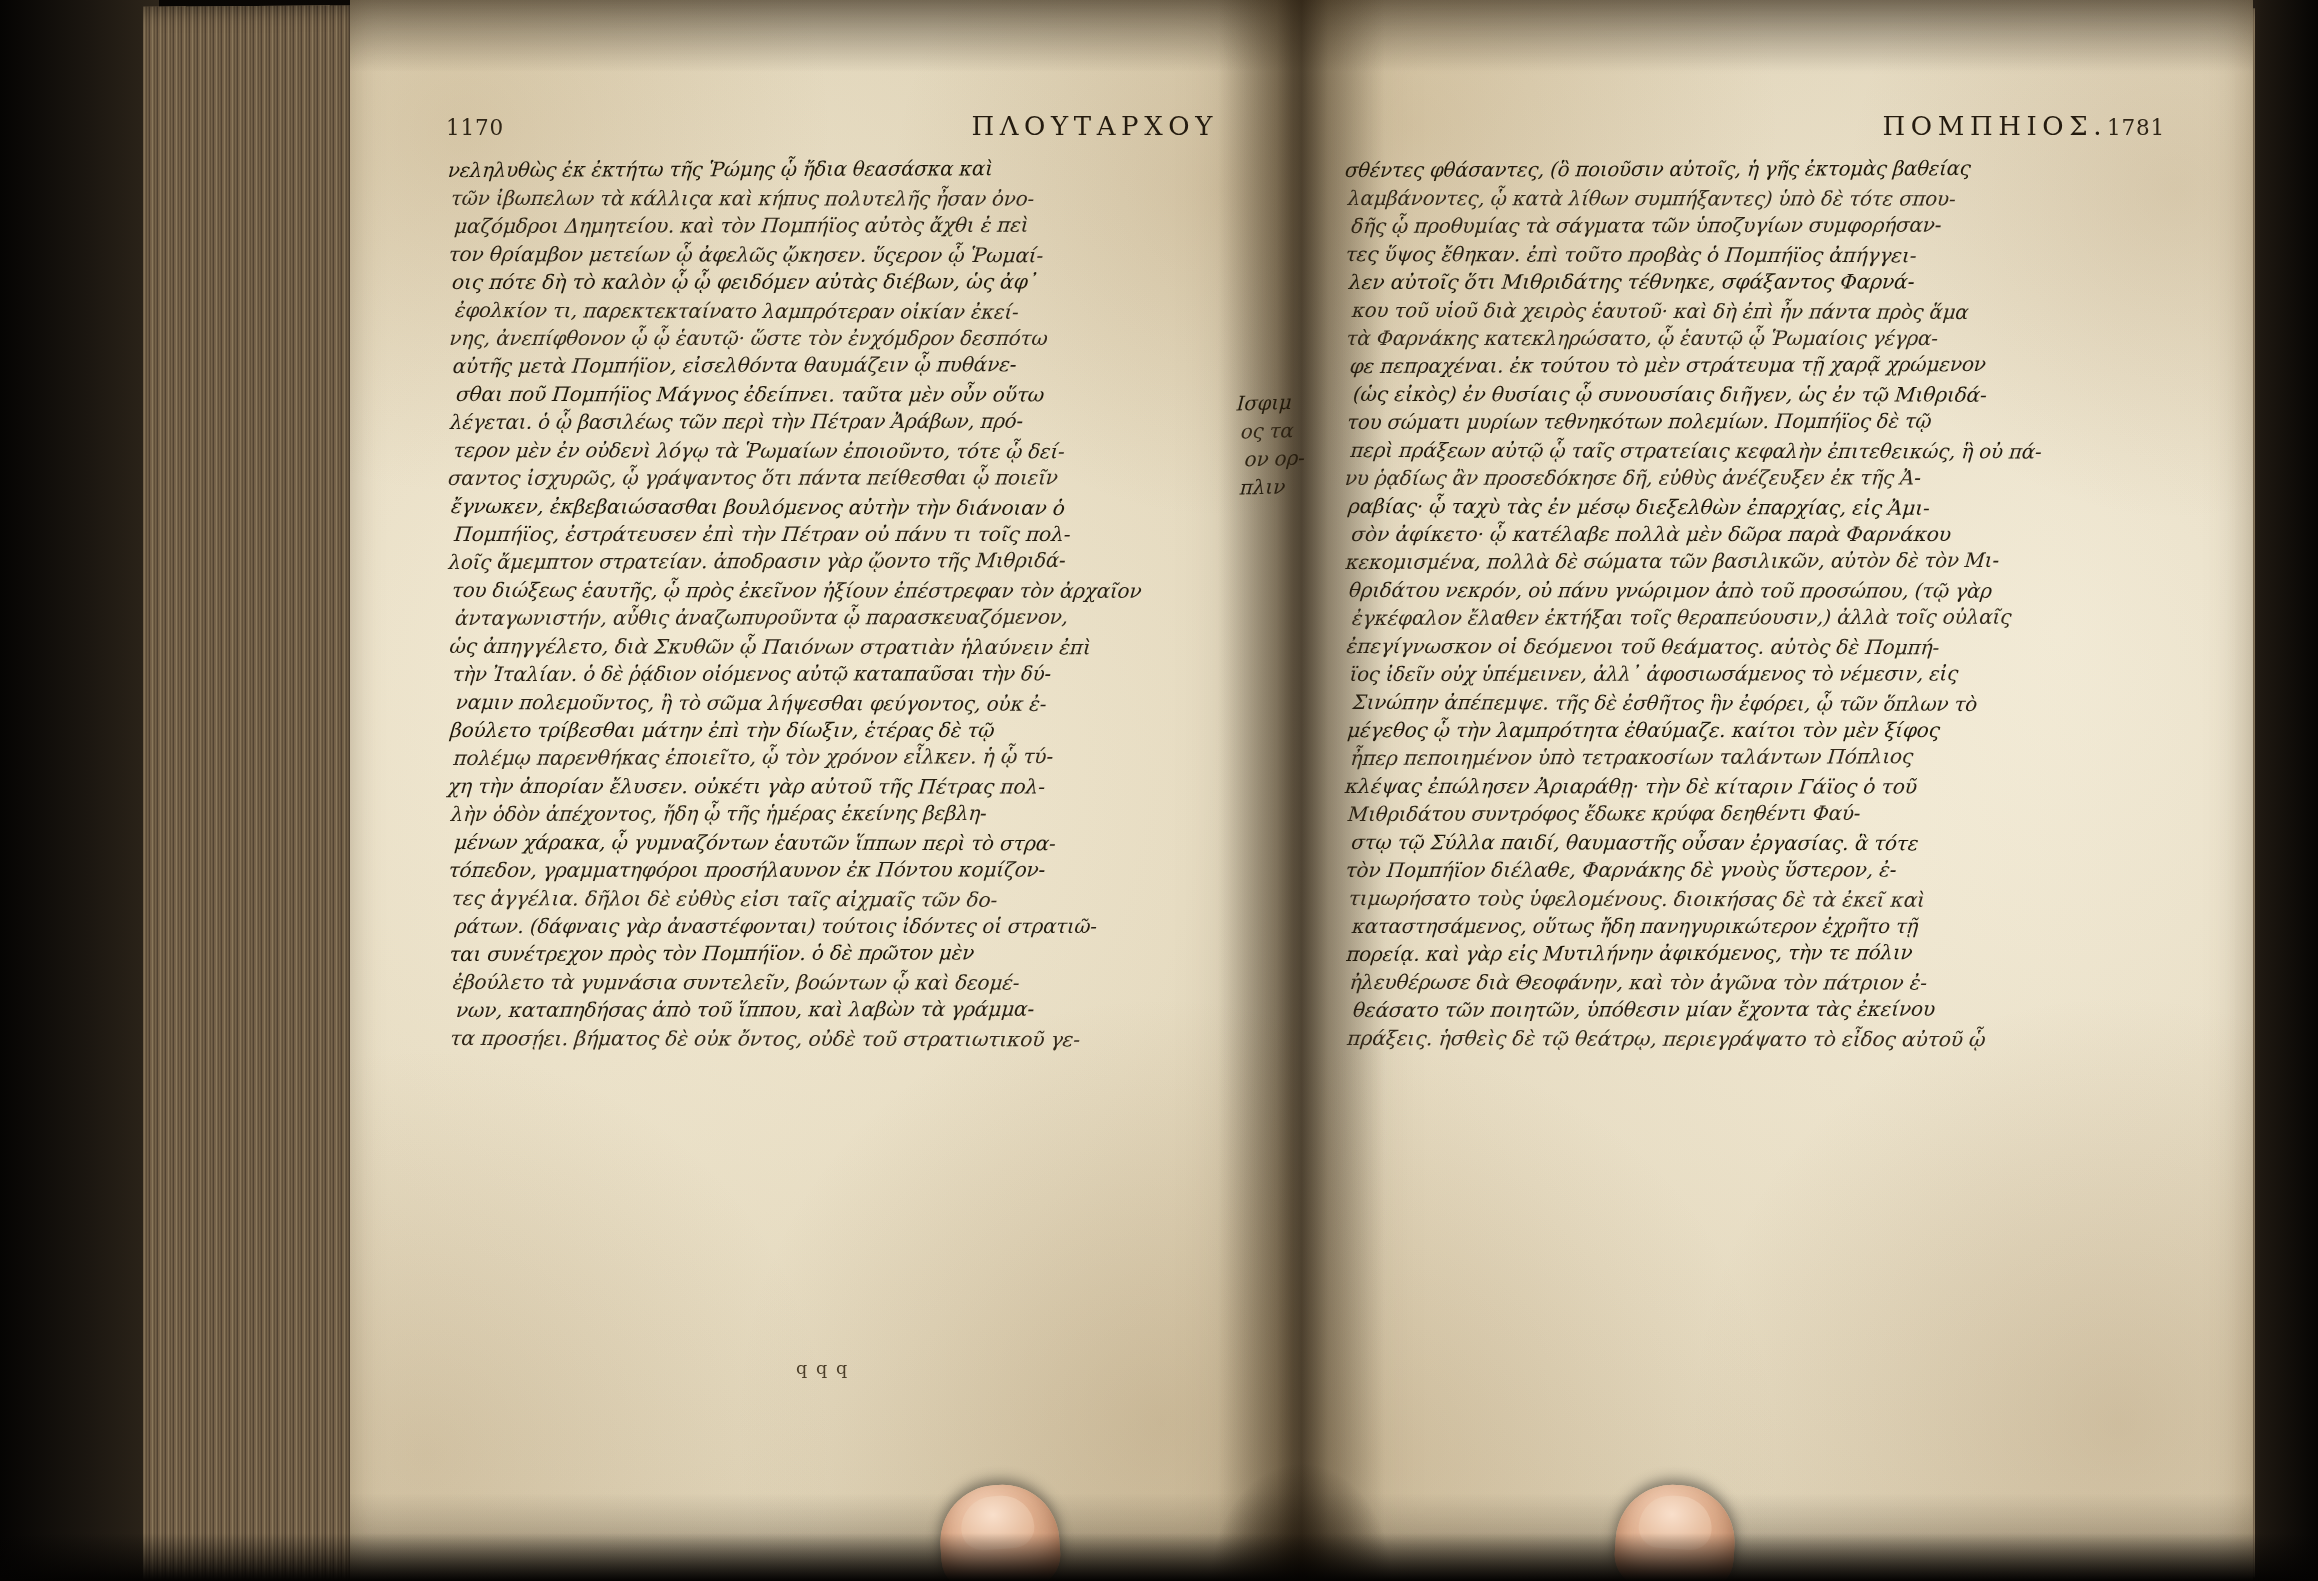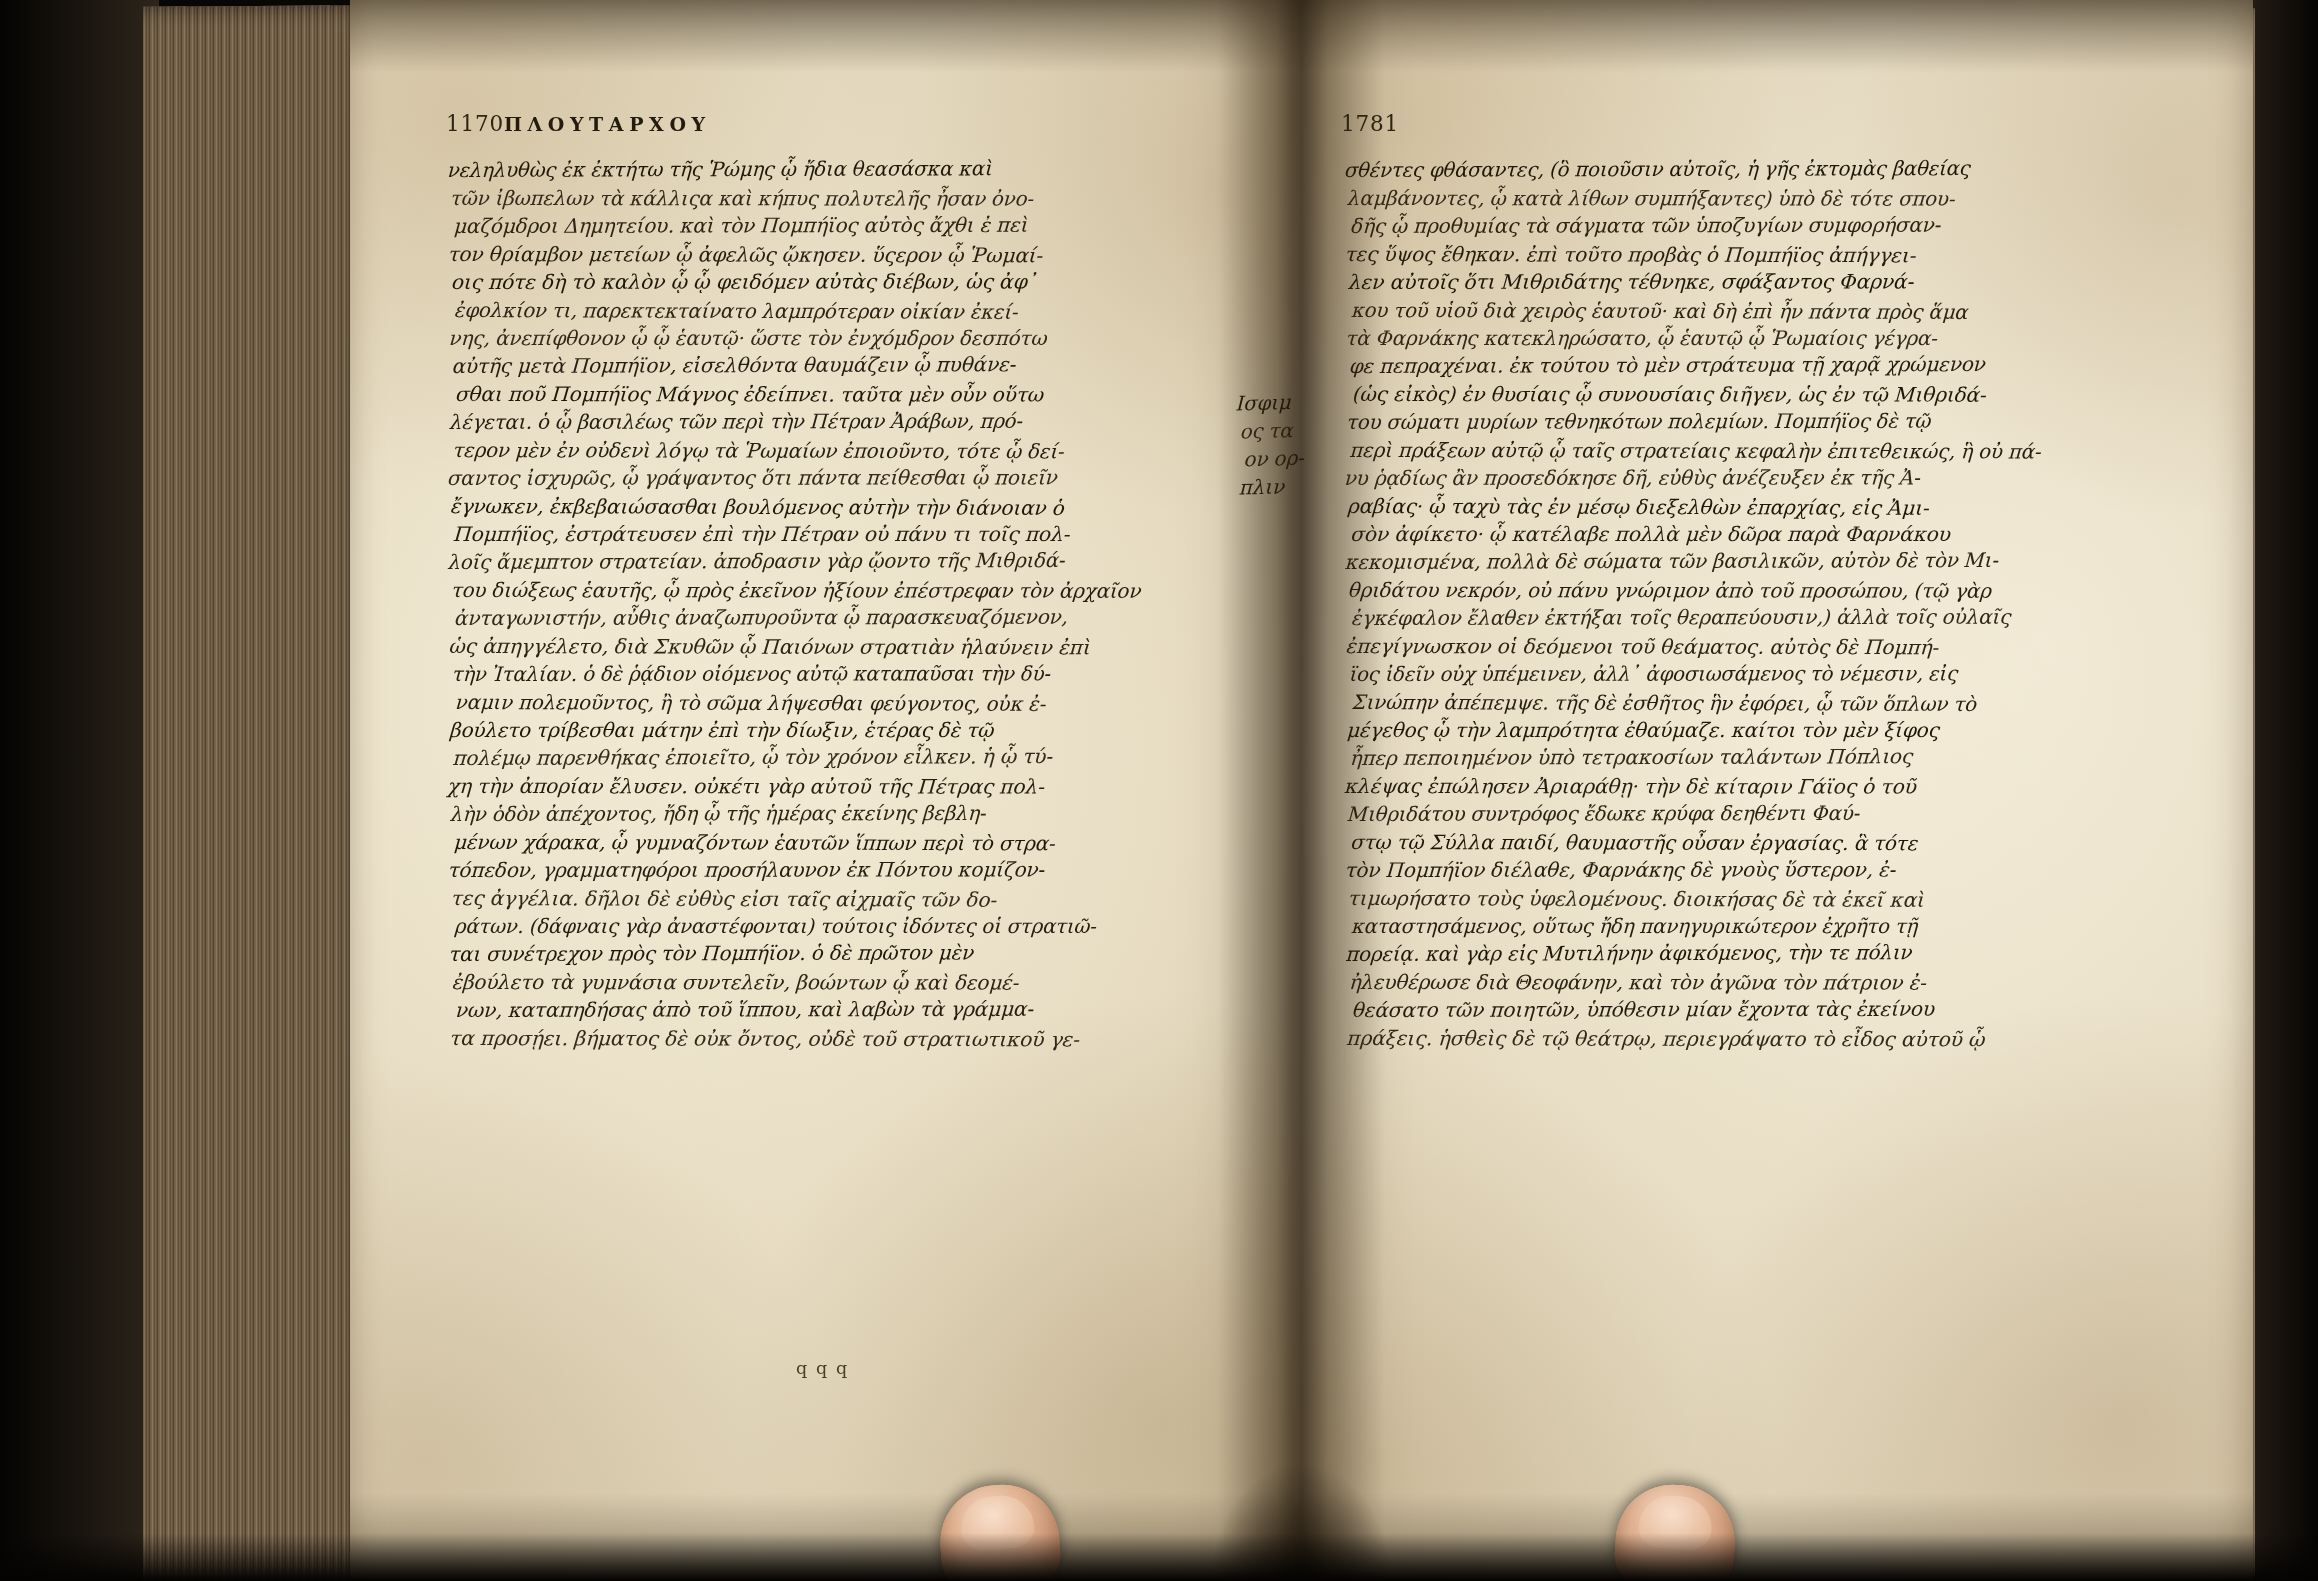--- a/index.html
+++ b/index.html
@@ -145,24 +145,24 @@
   .head-left  { left: 96px;  width: 772px; }
   .head-right { left: 991px; width: 824px; }
 
   .folio {
     font-size: 21.5px;
     letter-spacing: 0.8px;
     color: #2f2516;
   }
   .head-title {
     flex: 1;
-    text-align: left;
-    font-size: 19px;
+    text-align: right;
+    font-size: 26px;
     letter-spacing: 5.6px;
-    font-weight: 700;
+    font-weight: 400;
     color: #241b0f;
   }
 
   
   .col {
     position: absolute;
     top: 156px;
   }
   .col-left  { left: 102px;  width: 756px; }
   .col-right { left: 999px; width: 804px; }
@@ -278,20 +278,21 @@
       <div class="top-shadow"></div>
       <div class="bottom-shadow"></div>
     </div>
 
     <div class="head head-left">
       <span class="folio">1170</span>
       <span class="head-title">ΠΛΟΥΤΑΡΧΟΥ</span>
     </div>
 
     <div class="head head-right">
+      <span class="head-title">ΠΟΜΠΗΙΟΣ.</span>
       <span class="folio">1781</span>
     </div>
 
     <div class="col col-left">
         <span class="line" style="transform: skewX(-5deg) translateX(-4px) rotate(-0.18deg) scaleX(0.984);">νεληλυθὼς ἐκ ἐκτήτω τῆς Ῥώμης ᾧ ἤδια θεασάσκα καὶ</span>
         <span class="line" style="transform: skewX(-5deg) translateX(-0.8px) rotate(0.06deg) scaleX(0.992);">τῶν ἰβωπελων τὰ κάλλιςα καὶ κήπυς πολυτελῆς ἦσαν ὀνο-</span>
         <span class="line" style="transform: skewX(-5deg) translateX(2.4px) rotate(-0.12deg) scaleX(1);">μαζόμδροι Δημητείου. καὶ τὸν Πομπήϊος αὐτὸς ἄχθι ἐ πεὶ</span>
         <span class="line" style="transform: skewX(-5deg) translateX(-3.2px) rotate(0.12deg) scaleX(1.008);">τον θρίαμβον μετείων ᾧ ἀφελῶς ᾤκησεν. ὕςερον ᾧ Ῥωμαί-</span>
         <span class="line" style="transform: skewX(-5deg) translateX(0px) rotate(-0.06deg) scaleX(1.016);">οις πότε δὴ τὸ καλὸν ᾧ ᾧ φειδόμεν αὐτὰς διέβων, ὡς ἀφ᾽</span>
         <span class="line" style="transform: skewX(-5deg) translateX(3.2px) rotate(0.18deg) scaleX(0.988);">ἐφολκίον τι, παρεκτεκταίνατο λαμπρότεραν οἰκίαν ἐκεί-</span>

